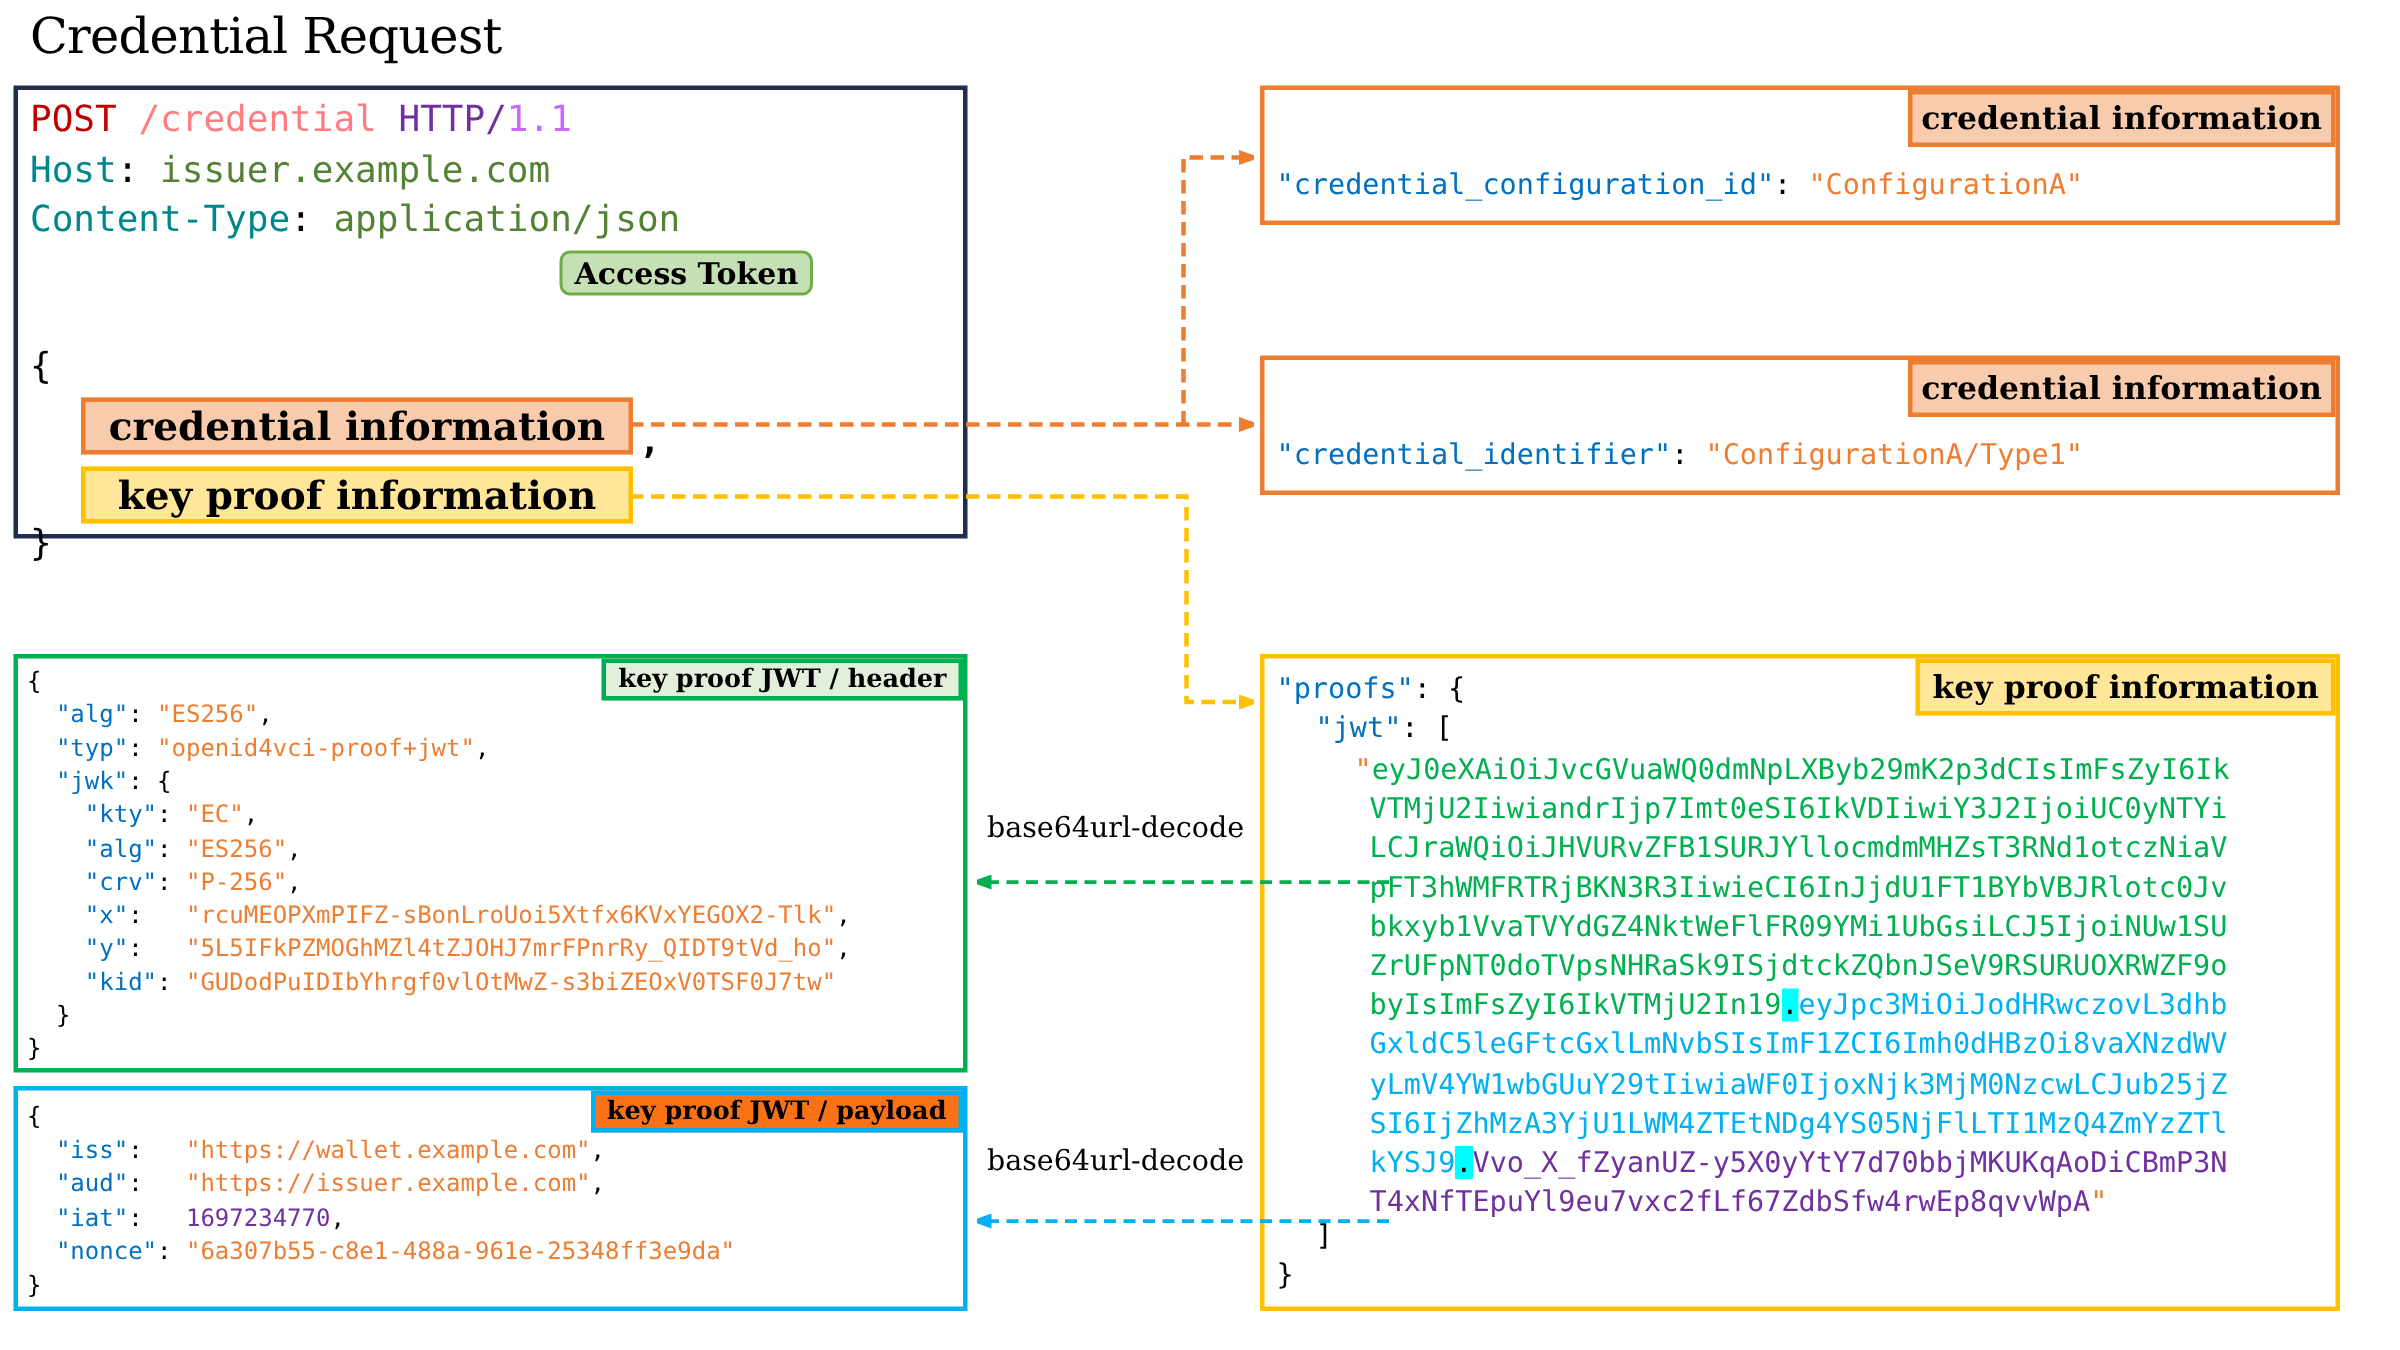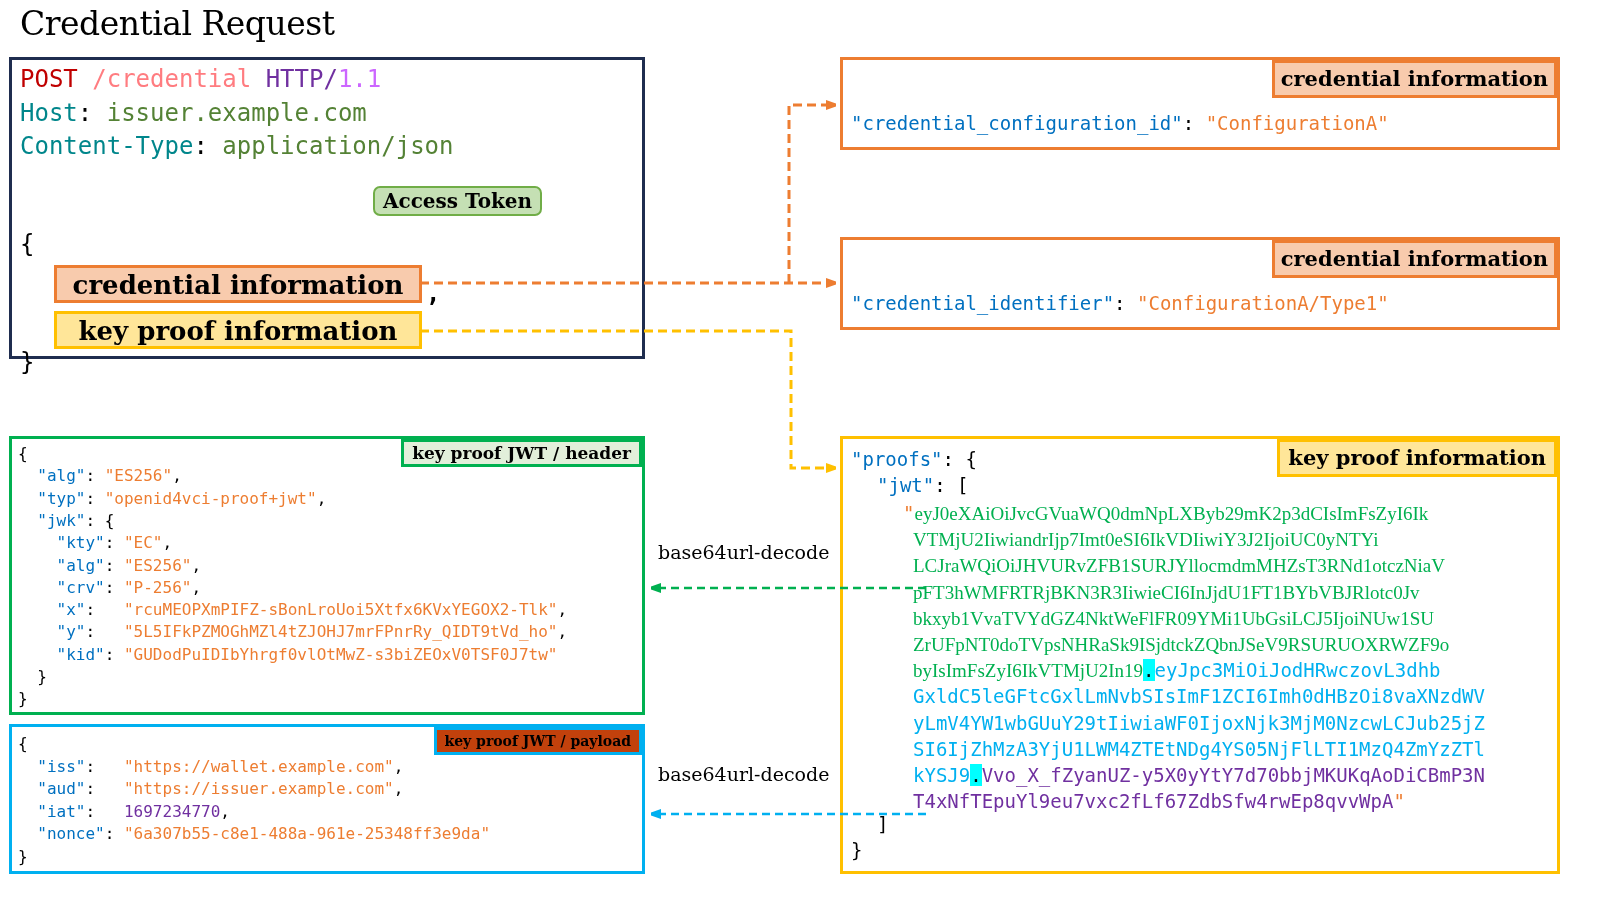--- a/index.html
+++ b/index.html
@@ -18,40 +18,40 @@
   .req-line { position: absolute; left: 8px; font-size: 24px; white-space: pre; line-height: 34px; }
   .c-method { color: #c00000; }
   .c-path { color: #ff7c80; }
   .c-proto { color: #7030a0; }
   .c-ver { color: #cc66ff; }
   .c-hname { color: #00868b; }
   .c-hval { color: #548235; }
   .c-punct { color: #000; }
 
   .tag { position: absolute; box-sizing: border-box; font-family: "DejaVu Serif", serif; font-weight: bold; color: #000; white-space: nowrap; }
-  .tag-token { left: 361px; top: 107px; height: 30px; padding: 0 8px; font-size: 20px; line-height: 26px; background: #c5e0b4; border: 2px solid #70ad47; border-radius: 7px; margin-top: 19px; }
+  .tag-token { left: 361px; top: 107px; height: 30px; padding: 0 8px; font-size: 20px; line-height: 26px; background: #c5e0b4; border: 2px solid #70ad47; border-radius: 7px; }
   .tag-cred-big { left: 42px; top: 205px; width: 368px; height: 38px; font-size: 26px; line-height: 34px; text-align: center; background: #f8cbad; border: 3px solid #ed7d31; }
   .tag-proof-big { left: 42px; top: 251px; width: 368px; height: 38px; font-size: 26px; line-height: 34px; text-align: center; background: #ffe699; border: 3px solid #ffc000; }
   .tag-cred-small { right: 0px; top: 0px; height: 38px; padding: 0 6px; font-size: 21px; line-height: 32px; background: #f8cbad; border: 3px solid #ed7d31; }
   .tag-proof-small { right: 0px; top: 0px; height: 38px; padding: 0 8px; font-size: 21px; line-height: 32px; background: #ffe699; border: 3px solid #ffc000; }
   .tag-hdr { right: 0px; top: 0px; height: 28px; padding: 0 8px; font-size: 17px; line-height: 22px; background: #e2efda; border: 3px solid #00b050; }
-  .tag-pay { right: 0px; top: 0px; height: 28px; padding: 0 8px; font-size: 14px; line-height: 22px; background: #c2410c; border: 3px solid #00b0f0; }
+  .tag-pay { right: 0px; top: 0px; height: 28px; padding: 0 8px; font-size: 17px; line-height: 22px; background: #f97316; border: 3px solid #00b0f0; }
 
   .brace { position: absolute; font-size: 24px; color: #000; }
   .comma { position: absolute; font-size: 24px; color: #000; font-weight: bold; }
 
   .json-key { color: #0070c0; }
   .json-str { color: #ed7d31; }
   .json-num { color: #7030a0; }
 
   .kv-line { position: absolute; font-size: 19px; white-space: pre; }
   .small-line { position: absolute; left: 6px; font-size: 16px; white-space: pre; line-height: 22.5px; }
 
   .jwt-line { position: absolute; left: 70px; font-size: 19px; white-space: pre; line-height: 26.2px; }
-  .jwt-h { color: #00b050; font-family: Liberation Serif, serif; }
+  .jwt-h { color: #00b050; }
   .jwt-p { color: #00b0f0; }
   .jwt-s { color: #7030a0; }
   .dot-hl { background: #00ffff; color: #000; }
 
   .edge-label { position: absolute; font-family: "DejaVu Serif", serif; font-size: 19px; color: #000; white-space: nowrap; }
 
   svg#connectors { position: absolute; left: 0; top: 0; width: 1600px; height: 900px; pointer-events: none; }
 </style>
 </head>
 <body>

